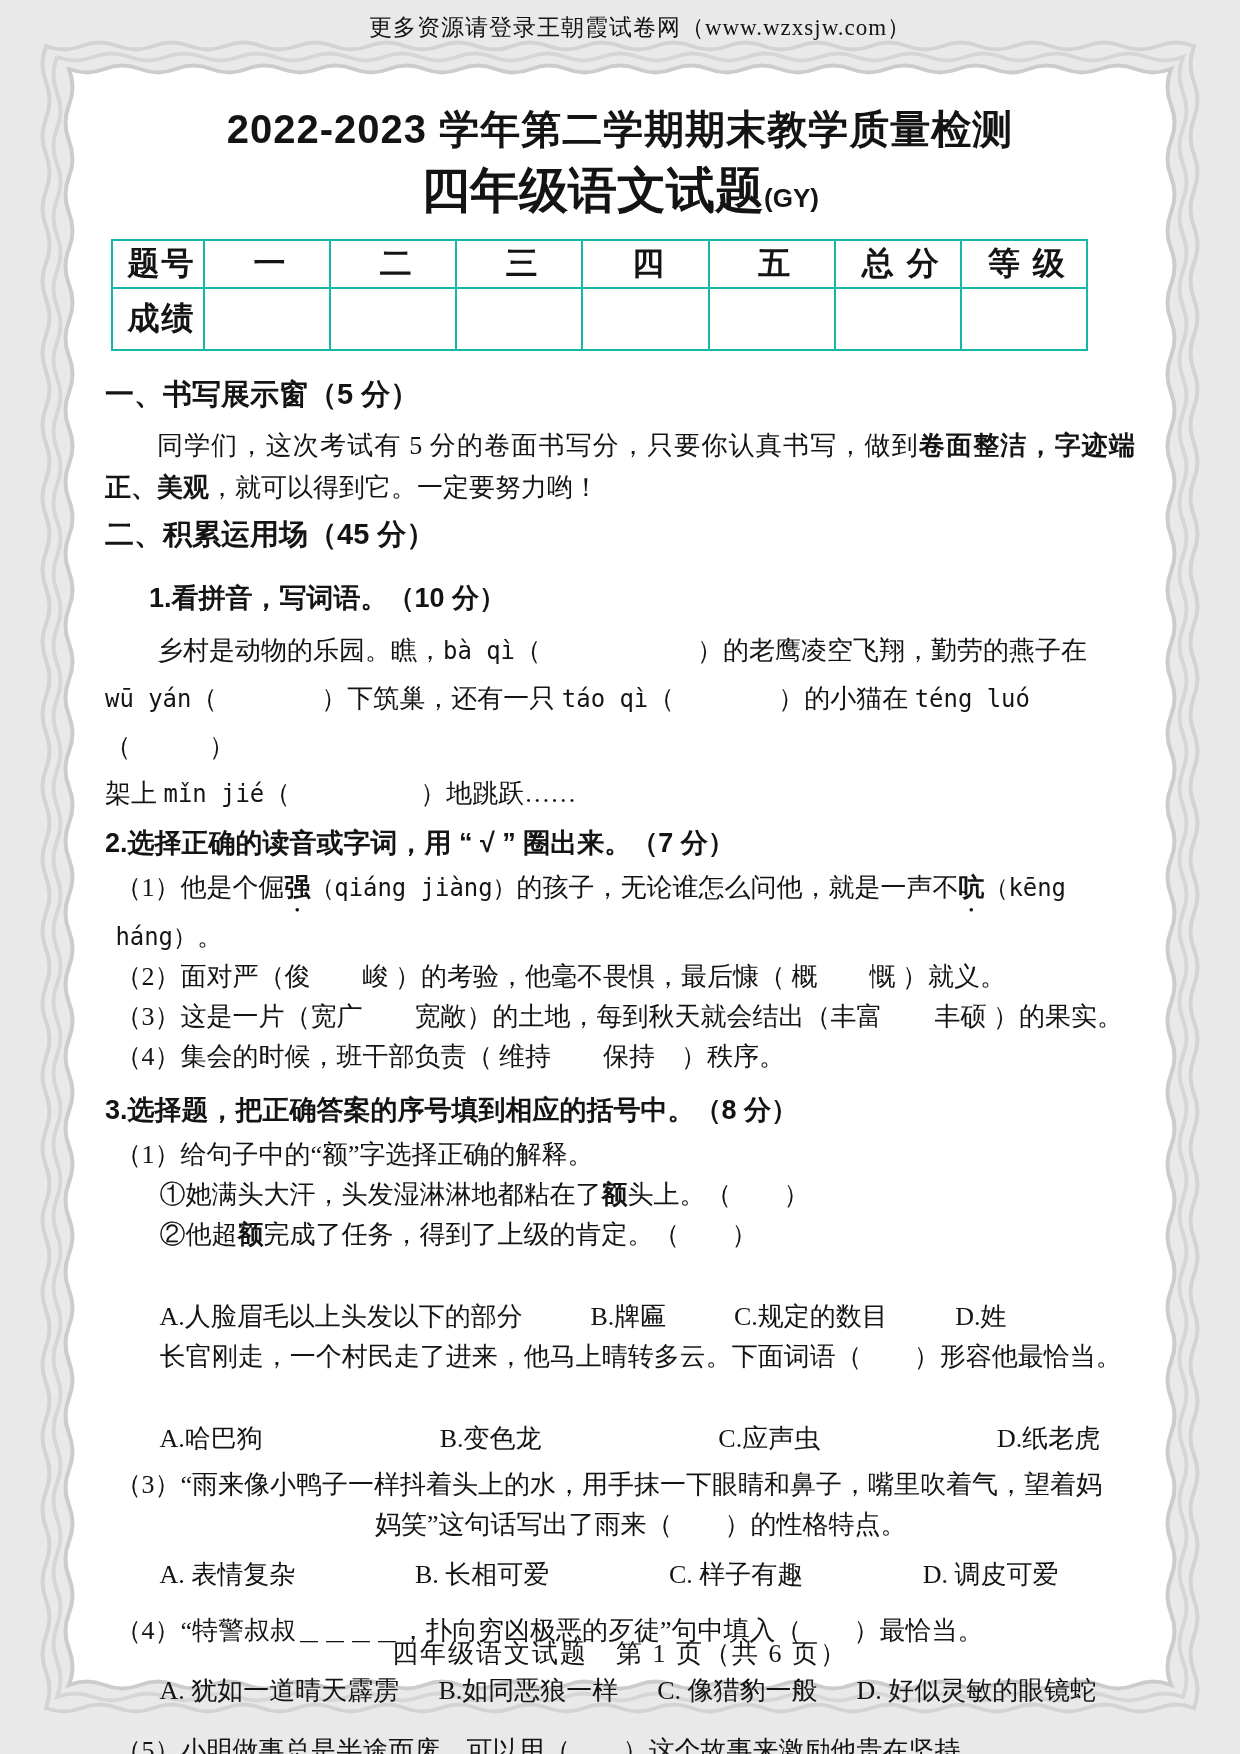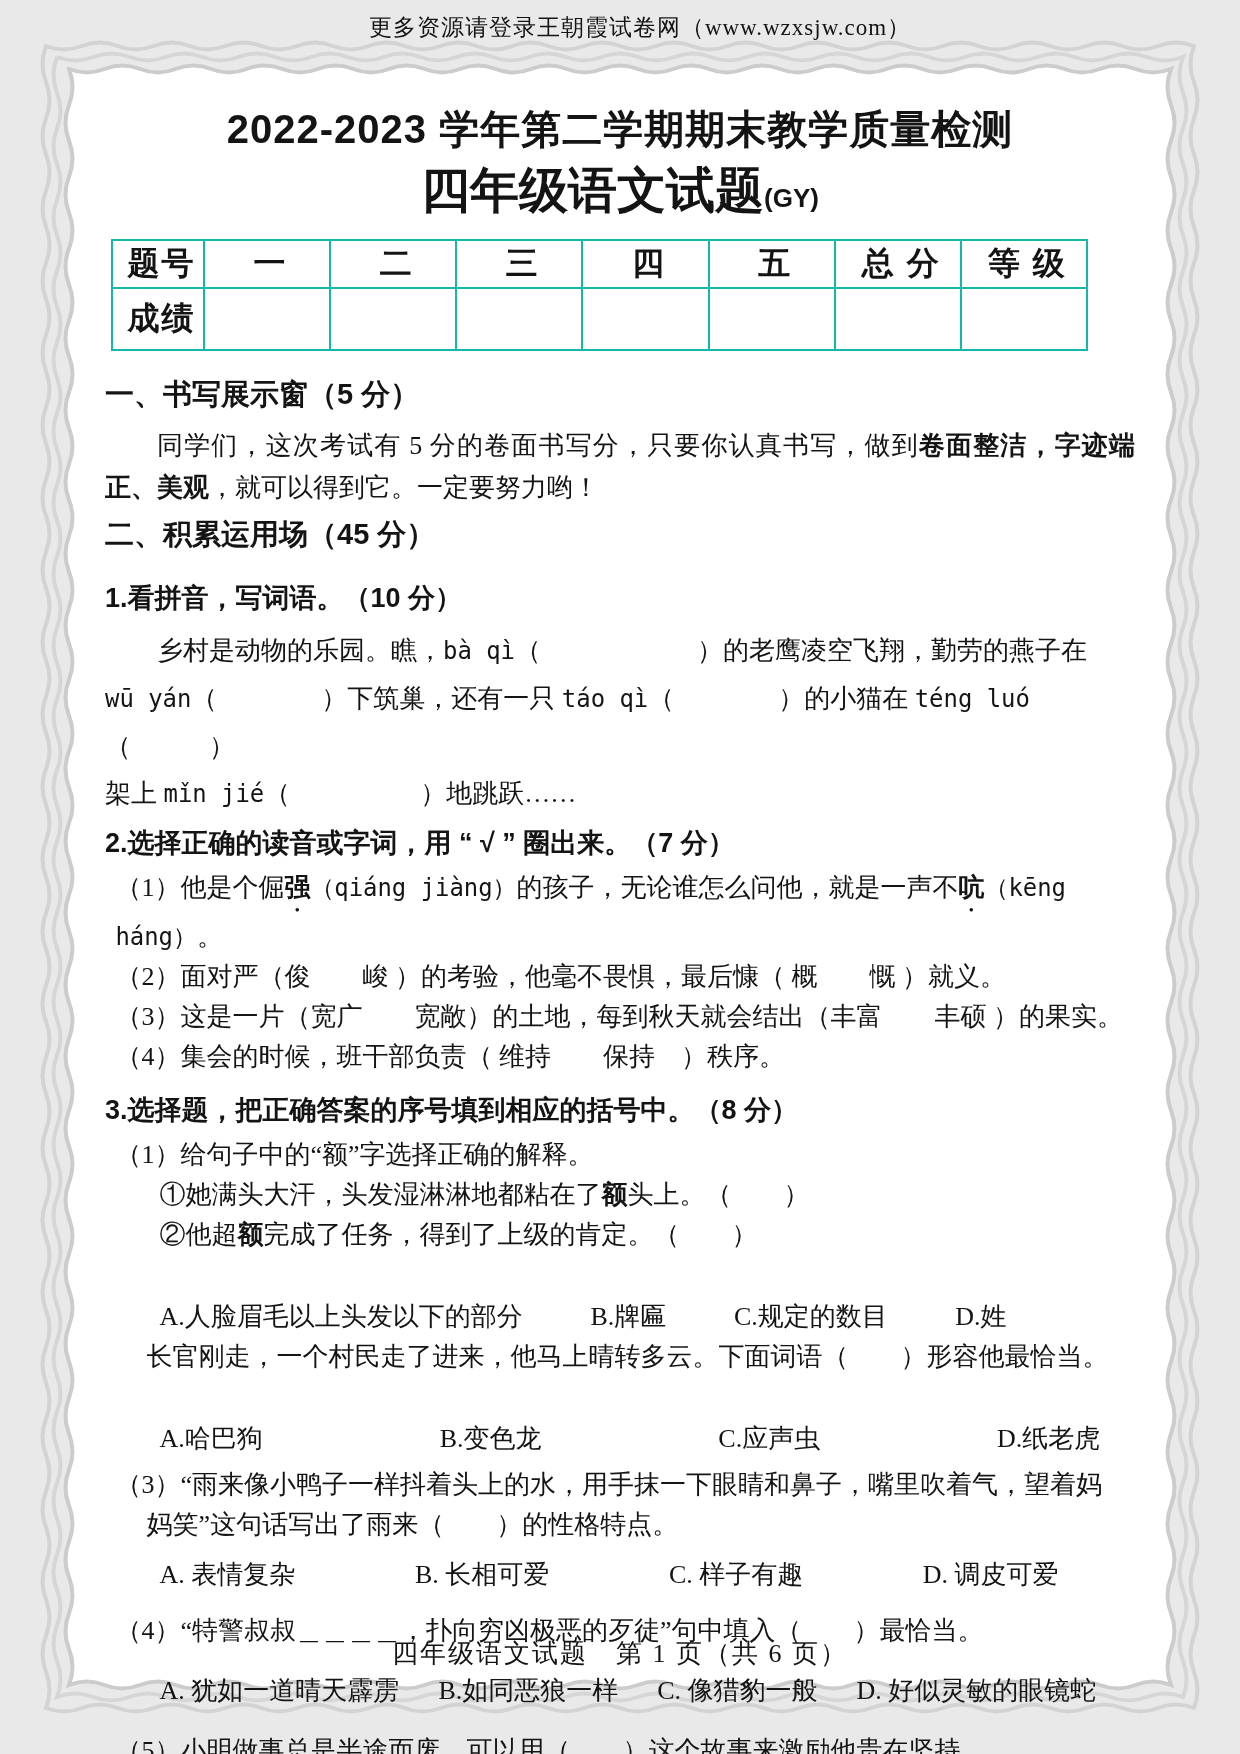--- a/index.html
+++ b/index.html
@@ -23,30 +23,30 @@
   .sech{font-family:Liberation Sans, sans-serif;font-weight:700;
         font-size:29px;margin-top:24px;}
   .qh{font-family:"Liberation Sans","DejaVu Sans",sans-serif;font-weight:700;
       font-size:27px;margin-top:18px;line-height:38px;}
   .line{font-size:26px;line-height:40px;}
   .q1line{line-height:47px;}
   .para{margin:10px 0 0 0;line-height:42px;font-size:26px;text-align:justify;}
   .indent{text-indent:2em;}
   .pad1{padding-left:0.4em;}
   .pad2{padding-left:2.1em;}
-  .pad15{padding-left:1.6em;}
+  .pad15{padding-left:1.6em;text-align:center;}
   .py{font-family:"DejaVu Sans Mono","Liberation Mono",monospace;font-size:0.92em;}
   .b{font-weight:700;}
   .em{font-weight:700;
       -webkit-text-emphasis:filled dot #141414;-webkit-text-emphasis-position:under;
       text-emphasis:filled dot #141414;text-emphasis-position:under right;}
   .opts{display:flex;flex-wrap:nowrap;font-size:26px;line-height:40px;margin-top:42px;}
   .g1{gap:2.6em;}  .g2{gap:6.8em;}  .g3{gap:4.6em;}  .g4{gap:1.5em;}
   .mt6{margin-top:6px;} .mt10{margin-top:10px;} .mt14{margin-top:14px;}
-  .mt16{margin-top:16px;} .mt20{margin-top:20px;} .mt24{margin-top:24px;}
+  .mt16{margin-top:16px;} .mt20{margin-top:20px;} .mt24{margin-top:24px;margin-left:44px;}
   .footer{position:absolute;top:1636px;left:0;width:100%;text-align:center;
           font-size:26px;letter-spacing:2px;z-index:2;}
 </style>
 </head>
 <body>
 
 <div class="page">
 
   <svg class="border-svg" id="bsvg" width="1240" height="1754" viewBox="0 0 1240 1754">
       <path d="M 46 46 q 17.9375 7 35.875 0 q 17.9375 -7 35.875 0 q 17.9375 7 35.875 0 q 17.9375 -7 35.875 0 q 17.9375 7 35.875 0 q 17.9375 -7 35.875 0 q 17.9375 7 35.875 0 q 17.9375 -7 35.875 0 q 17.9375 7 35.875 0 q 17.9375 -7 35.875 0 q 17.9375 7 35.875 0 q 17.9375 -7 35.875 0 q 17.9375 7 35.875 0 q 17.9375 -7 35.875 0 q 17.9375 7 35.875 0 q 17.9375 -7 35.875 0 q 17.9375 7 35.875 0 q 17.9375 -7 35.875 0 q 17.9375 7 35.875 0 q 17.9375 -7 35.875 0 q 17.9375 7 35.875 0 q 17.9375 -7 35.875 0 q 17.9375 7 35.875 0 q 17.9375 -7 35.875 0 q 17.9375 7 35.875 0 q 17.9375 -7 35.875 0 q 17.9375 7 35.875 0 q 17.9375 -7 35.875 0 q 17.9375 7 35.875 0 q 17.9375 -7 35.875 0 q 17.9375 7 35.875 0 q 17.9375 -7 35.875 0 q -7 18.065217391304348 0 36.130434782608695 q 7 18.065217391304348 0 36.130434782608695 q -7 18.065217391304348 0 36.130434782608695 q 7 18.065217391304348 0 36.130434782608695 q -7 18.065217391304348 0 36.130434782608695 q 7 18.065217391304348 0 36.130434782608695 q -7 18.065217391304348 0 36.130434782608695 q 7 18.065217391304348 0 36.130434782608695 q -7 18.065217391304348 0 36.130434782608695 q 7 18.065217391304348 0 36.130434782608695 q -7 18.065217391304348 0 36.130434782608695 q 7 18.065217391304348 0 36.130434782608695 q -7 18.065217391304348 0 36.130434782608695 q 7 18.065217391304348 0 36.130434782608695 q -7 18.065217391304348 0 36.130434782608695 q 7 18.065217391304348 0 36.130434782608695 q -7 18.065217391304348 0 36.130434782608695 q 7 18.065217391304348 0 36.130434782608695 q -7 18.065217391304348 0 36.130434782608695 q 7 18.065217391304348 0 36.130434782608695 q -7 18.065217391304348 0 36.130434782608695 q 7 18.065217391304348 0 36.130434782608695 q -7 18.065217391304348 0 36.130434782608695 q 7 18.065217391304348 0 36.130434782608695 q -7 18.065217391304348 0 36.130434782608695 q 7 18.065217391304348 0 36.130434782608695 q -7 18.065217391304348 0 36.130434782608695 q 7 18.065217391304348 0 36.130434782608695 q -7 18.065217391304348 0 36.130434782608695 q 7 18.065217391304348 0 36.130434782608695 q -7 18.065217391304348 0 36.130434782608695 q 7 18.065217391304348 0 36.130434782608695 q -7 18.065217391304348 0 36.130434782608695 q 7 18.065217391304348 0 36.130434782608695 q -7 18.065217391304348 0 36.130434782608695 q 7 18.065217391304348 0 36.130434782608695 q -7 18.065217391304348 0 36.130434782608695 q 7 18.065217391304348 0 36.130434782608695 q -7 18.065217391304348 0 36.130434782608695 q 7 18.065217391304348 0 36.130434782608695 q -7 18.065217391304348 0 36.130434782608695 q 7 18.065217391304348 0 36.130434782608695 q -7 18.065217391304348 0 36.130434782608695 q 7 18.065217391304348 0 36.130434782608695 q -7 18.065217391304348 0 36.130434782608695 q 7 18.065217391304348 0 36.130434782608695 q -17.9375 -7 -35.875 0 q -17.9375 7 -35.875 0 q -17.9375 -7 -35.875 0 q -17.9375 7 -35.875 0 q -17.9375 -7 -35.875 0 q -17.9375 7 -35.875 0 q -17.9375 -7 -35.875 0 q -17.9375 7 -35.875 0 q -17.9375 -7 -35.875 0 q -17.9375 7 -35.875 0 q -17.9375 -7 -35.875 0 q -17.9375 7 -35.875 0 q -17.9375 -7 -35.875 0 q -17.9375 7 -35.875 0 q -17.9375 -7 -35.875 0 q -17.9375 7 -35.875 0 q -17.9375 -7 -35.875 0 q -17.9375 7 -35.875 0 q -17.9375 -7 -35.875 0 q -17.9375 7 -35.875 0 q -17.9375 -7 -35.875 0 q -17.9375 7 -35.875 0 q -17.9375 -7 -35.875 0 q -17.9375 7 -35.875 0 q -17.9375 -7 -35.875 0 q -17.9375 7 -35.875 0 q -17.9375 -7 -35.875 0 q -17.9375 7 -35.875 0 q -17.9375 -7 -35.875 0 q -17.9375 7 -35.875 0 q -17.9375 -7 -35.875 0 q -17.9375 7 -35.875 0 q 7 -18.065217391304348 0 -36.130434782608695 q -7 -18.065217391304348 0 -36.130434782608695 q 7 -18.065217391304348 0 -36.130434782608695 q -7 -18.065217391304348 0 -36.130434782608695 q 7 -18.065217391304348 0 -36.130434782608695 q -7 -18.065217391304348 0 -36.130434782608695 q 7 -18.065217391304348 0 -36.130434782608695 q -7 -18.065217391304348 0 -36.130434782608695 q 7 -18.065217391304348 0 -36.130434782608695 q -7 -18.065217391304348 0 -36.130434782608695 q 7 -18.065217391304348 0 -36.130434782608695 q -7 -18.065217391304348 0 -36.130434782608695 q 7 -18.065217391304348 0 -36.130434782608695 q -7 -18.065217391304348 0 -36.130434782608695 q 7 -18.065217391304348 0 -36.130434782608695 q -7 -18.065217391304348 0 -36.130434782608695 q 7 -18.065217391304348 0 -36.130434782608695 q -7 -18.065217391304348 0 -36.130434782608695 q 7 -18.065217391304348 0 -36.130434782608695 q -7 -18.065217391304348 0 -36.130434782608695 q 7 -18.065217391304348 0 -36.130434782608695 q -7 -18.065217391304348 0 -36.130434782608695 q 7 -18.065217391304348 0 -36.130434782608695 q -7 -18.065217391304348 0 -36.130434782608695 q 7 -18.065217391304348 0 -36.130434782608695 q -7 -18.065217391304348 0 -36.130434782608695 q 7 -18.065217391304348 0 -36.130434782608695 q -7 -18.065217391304348 0 -36.130434782608695 q 7 -18.065217391304348 0 -36.130434782608695 q -7 -18.065217391304348 0 -36.130434782608695 q 7 -18.065217391304348 0 -36.130434782608695 q -7 -18.065217391304348 0 -36.130434782608695 q 7 -18.065217391304348 0 -36.130434782608695 q -7 -18.065217391304348 0 -36.130434782608695 q 7 -18.065217391304348 0 -36.130434782608695 q -7 -18.065217391304348 0 -36.130434782608695 q 7 -18.065217391304348 0 -36.130434782608695 q -7 -18.065217391304348 0 -36.130434782608695 q 7 -18.065217391304348 0 -36.130434782608695 q -7 -18.065217391304348 0 -36.130434782608695 q 7 -18.065217391304348 0 -36.130434782608695 q -7 -18.065217391304348 0 -36.130434782608695 q 7 -18.065217391304348 0 -36.130434782608695 q -7 -18.065217391304348 0 -36.130434782608695 q 7 -18.065217391304348 0 -36.130434782608695 q -7 -18.065217391304348 0 -36.130434782608695 Z" fill="none" stroke="#d3d3d3" stroke-width="4"></path>

